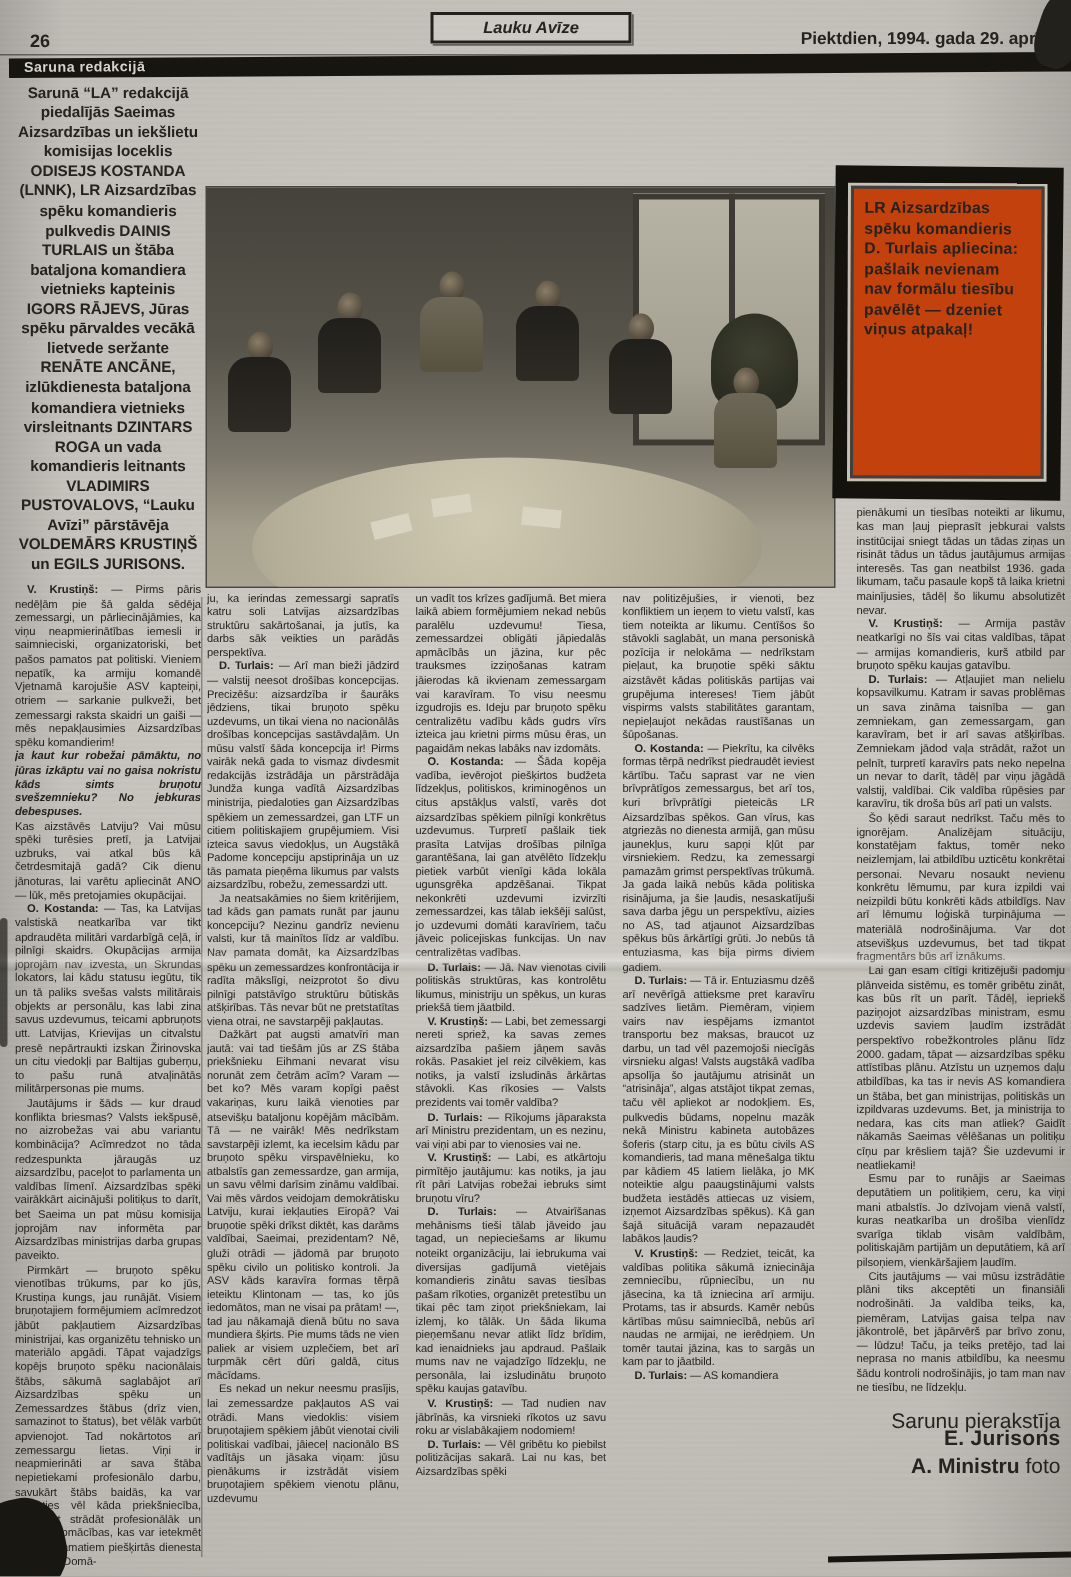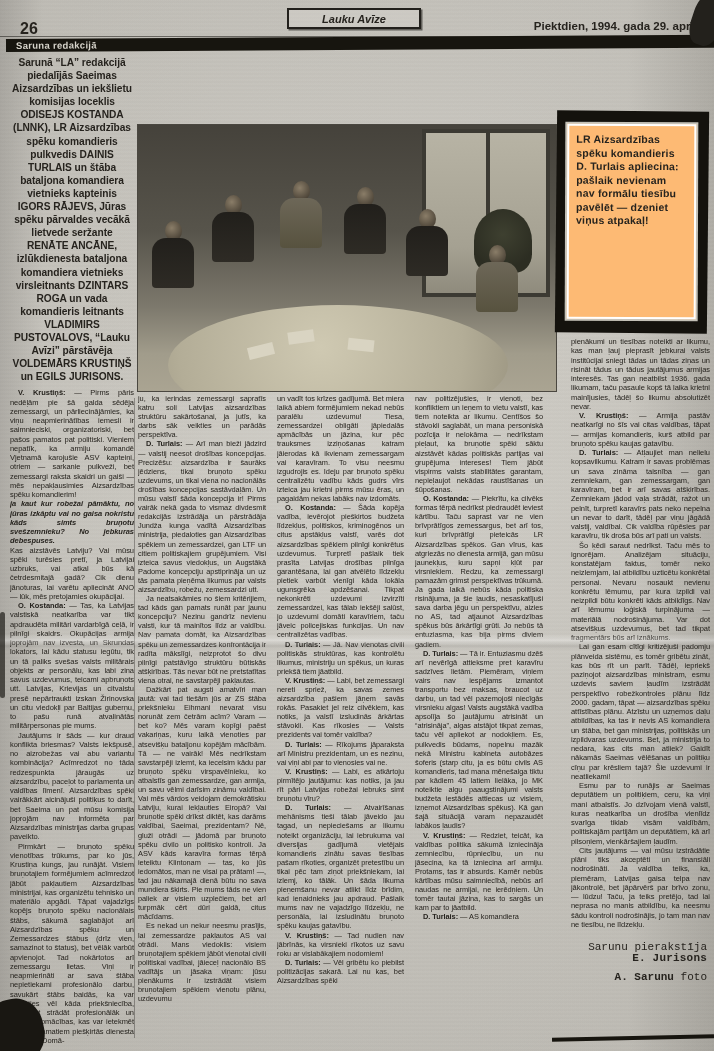--- a/index.html
+++ b/index.html
@@ -5,21 +5,21 @@
   html,body{margin:0;padding:0;background:#8f8d88;}
   .page{position:relative;width:714px;height:1051px;overflow:hidden;
     font-family:"Liberation Sans",sans-serif;color:#26231e;
     background:
       radial-gradient(130% 95% at 50% 42%, rgba(255,255,255,0.14), rgba(0,0,0,0.12)),
       linear-gradient(90deg,#aeaba4,#c8c5bd 6%,#cbc8c0 88%,#b3b0a8),
       #c6c3bb;}
   .noise{position:absolute;inset:0;pointer-events:none;opacity:.5;
     background:repeating-linear-gradient(0deg,rgba(0,0,0,0.02) 0 2px,rgba(255,255,255,0.02) 2px 4px);}
   
-  .pagenum{position:absolute;left:20px;top:20px;font-weight:bold;font-size:16px;}
+  .pagenum{position:absolute;left:20px;top:20px;font-weight:bold;font-size:12px;}
   .masthead{position:absolute;left:287px;top:8px;width:130px;padding:3px 0 2px;
     border:2px solid #22201c;box-shadow:1.5px 1.5px 0 rgba(20,18,14,.55);
     text-align:center;font-weight:bold;font-style:italic;font-size:11px;background:rgba(222,219,211,.35);}
   .dateline{position:absolute;right:14px;top:20px;font-weight:bold;font-size:11.5px;}
   .header-rule{position:absolute;left:0;top:36px;width:714px;height:1px;background:rgba(30,28,24,.55);}
   .section-bar{position:absolute;left:6px;top:39px;width:708px;height:13px;background:#17150f;
     transform:rotate(-0.35deg);transform-origin:left center;}
   .section-bar span{display:block;color:#d6d3ca;font-size:9.5px;font-weight:bold;padding:1px 0 0 10px;letter-spacing:.3px;}
   
   .headline{position:absolute;left:138px;top:57px;width:560px;font-weight:bold;letter-spacing:-1.2px;color:#1b1914;}
@@ -34,38 +34,38 @@
     background:radial-gradient(circle at 50% 40%,#3e4030,#2c2d22 70%);}
   .photo .table{position:absolute;left:30px;bottom:-34px;width:340px;height:120px;border-radius:50%;
     background:radial-gradient(circle at 45% 35%,#cfc9b2,#b3ad97 70%,#9b9581);}
   .photo .paper{position:absolute;background:#d9d4c2;width:26px;height:12px;transform:rotate(-8deg);}
   .fig{position:absolute;}
   .fig .head{width:17px;height:20px;border-radius:50%;background:radial-gradient(circle at 40% 35%,#8a7d68,#4a4236 75%);margin:0 auto;}
   .fig .torso{width:42px;height:50px;border-radius:14px 14px 4px 4px;background:linear-gradient(180deg,#211f1b,#2e2b25);margin-top:-3px;}
   .fig.light .torso{background:linear-gradient(180deg,#6d6758,#57523f);}
   
   .sidebox{position:absolute;left:556px;top:111px;width:152px;height:222px;background:#14120d;transform:rotate(.6deg);}
-  .sidebox-inner{position:absolute;left:11px;top:13px;right:12px;bottom:14px;background:#fdba74;
-    border:2px solid #ffffff;box-shadow:0 0 0 2px #c4c1b7;padding:7px 7px;transform:rotate(-.4deg);}
+  .sidebox-inner{position:absolute;left:11px;top:13px;right:12px;bottom:14px;background:#c2410c;
+    border:2px solid #404040;box-shadow:0 0 0 2px #c4c1b7;padding:7px 7px;transform:rotate(-.4deg);}
   .sidebox-inner p{margin:0;font-weight:bold;font-size:10.5px;line-height:13.5px;letter-spacing:.2px;}
   
   .col{position:absolute;text-align:justify;font-size:7.5px;line-height:9.25px;letter-spacing:-0.05px;overflow:hidden;}
   .col p{margin:0;text-indent:8px;}
   .col p.cont{text-indent:0;}
   .spk{font-weight:bold;margin-top:44px;}
   p.boldrun{font-weight:bold;text-indent:0;font-style:italic;}
   #col1{left:10px;top:56px;width:124px;height:988px;}
   .intro{font-weight:bold;font-size:10.2px;line-height:13.1px;text-align:center;text-indent:0 !important;margin-bottom:5px !important;}
   #col2{left:138px;top:394px;width:128px;height:651px;font-size:7.4px;line-height:9.1px;}
   #col3{left:277px;top:394px;width:127px;height:651px;font-size:7.4px;line-height:9.1px;}
   #col4{left:415px;top:394px;width:128px;height:651px;font-size:7.4px;line-height:9.1px;}
   #col5{left:571px;top:337px;width:139px;height:598px;}
   .vrule{position:absolute;left:134px;top:398px;width:1px;height:640px;background:rgba(25,23,19,.35);}
   
-  .credits{position:absolute;left:571px;top:942px;width:136px;text-align:right;font-size:11px;line-height:11px;font-family:Liberation Mono, monospace;}
+  .credits{position:absolute;left:571px;top:942px;width:136px;text-align:right;font-size:14px;line-height:11px;}
   .credits .nm{font-weight:bold;letter-spacing:.2px;}
   .credits .pc{margin-top:8px;}
   
   .crease{position:absolute;left:0;top:634px;width:714px;height:16px;pointer-events:none;
     background:linear-gradient(180deg,rgba(0,0,0,0) 0%,rgba(255,255,255,.30) 40%,rgba(0,0,0,.07) 75%,rgba(0,0,0,0) 100%);}
   .blot-tr{position:absolute;right:-8px;top:-6px;width:30px;height:52px;background:#23211c;border-radius:40%;transform:rotate(18deg);}
   .blot-bl{position:absolute;left:-14px;bottom:-12px;width:58px;height:64px;background:#191712;border-radius:45%;transform:rotate(-12deg);}
   .streak{position:absolute;left:0;top:612px;width:5px;height:86px;background:rgba(20,18,14,.65);border-radius:3px;}
   .bottom-rule{position:absolute;left:552px;top:1036px;width:162px;height:4px;background:#17150f;transform:rotate(-1.2deg);}
 </style>
@@ -169,21 +169,21 @@
     <p class="bp"><span>Lai gan esam cītīgi kritizējuši padomju plānveida sistēmu, es tomēr gribētu zināt, kas būs rīt un parīt. Tādēļ, iepriekš paziņojot aizsardzības ministram, esmu uzdevis saviem ļaudīm izstrādāt perspektīvo robežkontroles plānu līdz 2000. gadam, tāpat — aizsardzības spēku attīstības plānu. Atzīstu un uzņemos daļu atbildības, ka tas ir nevis AS komandiera un štāba, bet gan ministrijas, politiskās un izpildvaras uzdevums. Bet, ja ministrija to nedara, kas cits man atliek? Gaidīt nākamās Saeimas vēlēšanas un politiķu cīņu par krēsliem tajā? Šie uzdevumi ir neatliekami!</span></p>
     <p class="bp"><span>Esmu par to runājis ar Saeimas deputātiem un politiķiem, ceru, ka viņi mani atbalstīs. Jo dzīvojam vienā valstī, kuras neatkarība un drošība vienlīdz svarīga tiklab visām valdībām, politiskajām partijām un deputātiem, kā arī pilsoņiem, vienkāršajiem ļaudīm.</span></p>
     <p class="bp"><span>Cits jautājums — vai mūsu izstrādātie plāni tiks akceptēti un finansiāli nodrošināti. Ja valdība teiks, ka, piemēram, Latvijas gaisa telpa nav jākontrolē, bet jāpārvērš par brīvo zonu, — lūdzu! Taču, ja teiks pretējo, tad lai neprasa no manis atbildību, ka neesmu šādu kontroli nodrošinājis, jo tam man nav ne tiesību, ne līdzekļu.</span></p>
   </div>
 
   <div class="vrule"></div>
 
   <div class="credits">
     <div>Sarunu pierakstīja</div>
     <div class="nm">E. Jurisons</div>
-    <div class="pc"><b>A. Sarunu</b><span> foto</span></div>
+    <div class="pc"><b>A. Ministru</b><span> foto</span></div>
   </div>
 
   <div class="crease"></div>
   <div class="blot-tr"></div>
   <div class="blot-bl"></div>
   <div class="streak"></div>
   <div class="bottom-rule"></div>
 </div>
 
 </body></html>

